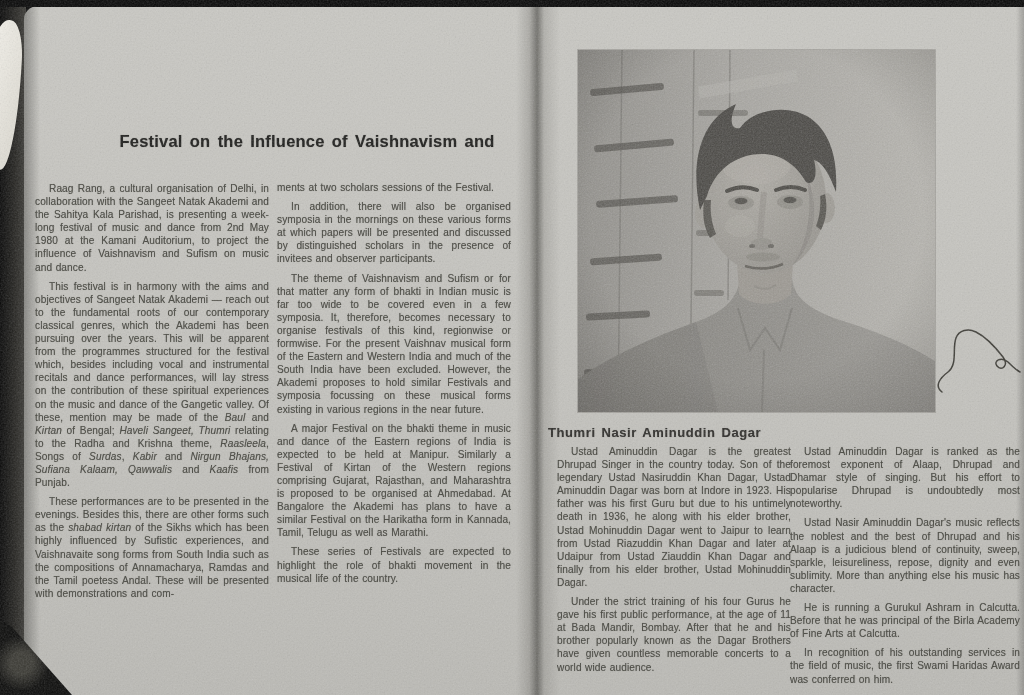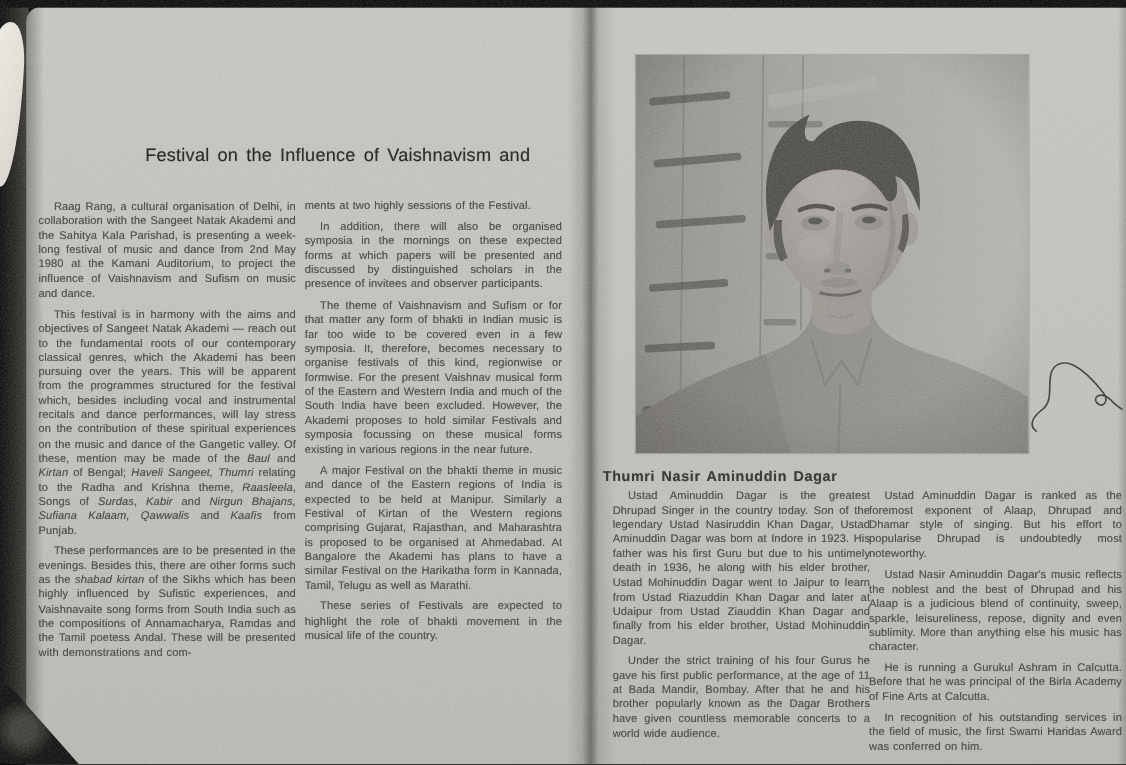--- a/index.html
+++ b/index.html
@@ -19,21 +19,21 @@
   .gutter{position:absolute;left:492px;top:0;width:44px;height:100%;
     background:linear-gradient(90deg,rgba(55,53,48,0) 0%,rgba(55,53,48,.20) 30%,rgba(32,31,27,.52) 48%,rgba(55,53,48,.16) 64%,rgba(55,53,48,0) 100%);}
   .sliver{position:absolute;left:-7px;top:20px;width:27px;height:150px;z-index:6;
     background:linear-gradient(105deg,#f2f0e9,#dbd8cf);
     border-radius:50% 50% 62% 38% / 16% 28% 78% 42%;transform:rotate(3deg);}
   .corner{position:absolute;left:0;bottom:0;width:72px;height:76px;z-index:6;
     background:radial-gradient(circle at 30% 58%,#3a3933 0 11px,#0a0a09 28px);
     clip-path:polygon(0 0,16% 10%,100% 100%,0 100%);}
 
   .title{position:absolute;left:66px;top:112px;width:434px;text-align:center;
-    font-weight:normal;font-size:16.5px;line-height:24px;color:#1c1c1a;
+    font-weight:bold;font-size:16.5px;line-height:24px;color:#1c1c1a;
     letter-spacing:.2px;word-spacing:2.5px;text-shadow:0 0 1px rgba(22,22,20,.45);}
   .title span{display:block;}
 
   .col{position:absolute;font-size:10.1px;line-height:13.1px;color:#46463f;
     text-align:justify;letter-spacing:.1px;word-spacing:.6px;
     text-shadow:0 0 .7px rgba(62,62,56,.55);}
   .col p{margin:0 0 6px;text-indent:14px;}
   .col p.cont{text-indent:0;}
   .col i{font-style:italic;}
   .c1{left:11px;top:176px;width:234px;}
@@ -69,22 +69,22 @@
     <article>
       <h1 class="title">
         <span>Festival on the Influence of Vaishnavism and</span>
       </h1>
       <div class="col c1">
         <p class="para"><span>Raag Rang, a cultural organisation of Delhi, in collaboration with the Sangeet Natak Akademi and the Sahitya Kala Parishad, is presenting a week-long festival of music and dance from 2nd May 1980 at the Kamani Auditorium, to project the influence of Vaishnavism and Sufism on music and dance.</span></p>
         <p class="para"><span>This festival is in harmony with the aims and objectives of Sangeet Natak Akademi — reach out to the fundamental roots of our contemporary classical genres, which the Akademi has been pursuing over the years. This will be apparent from the programmes structured for the festival which, besides including vocal and instrumental recitals and dance performances, will lay stress on the contribution of these spiritual experiences on the music and dance of the Gangetic valley. Of these, mention may be made of the </span><i>Baul</i><span> and </span><i>Kirtan</i><span> of Bengal; </span><i>Haveli Sangeet, Thumri</i><span> relating to the Radha and Krishna theme, </span><i>Raasleela</i><span>, Songs of </span><i>Surdas</i><span>, </span><i>Kabir</i><span> and </span><i>Nirgun Bhajans, Sufiana Kalaam, Qawwalis</i><span> and </span><i>Kaafis</i><span> from Punjab.</span></p>
         <p class="para"><span>These performances are to be presented in the evenings. Besides this, there are other forms such as the </span><i>shabad kirtan</i><span> of the Sikhs which has been highly influenced by Sufistic experiences, and Vaishnavaite song forms from South India such as the compositions of Annamacharya, Ramdas and the Tamil poetess Andal. These will be presented with demonstrations and com-</span></p>
       </div>
       <div class="col c2">
-        <p class="para cont"><span>ments at two highly sessions of the Festival.</span></p>
-        <p class="para"><span>In addition, there will also be organised symposia in the mornings on these expected forms at which papers will be presented and discussed by distinguished scholars in the presence of invitees and observer participants.</span></p>
+        <p class="para cont"><span>ments at two scholars sessions of the Festival.</span></p>
+        <p class="para"><span>In addition, there will also be organised symposia in the mornings on these various forms at which papers will be presented and discussed by distinguished scholars in the presence of invitees and observer participants.</span></p>
         <p class="para"><span>The theme of Vaishnavism and Sufism or for that matter any form of bhakti in Indian music is far too wide to be covered even in a few symposia. It, therefore, becomes necessary to organise festivals of this kind, regionwise or formwise. For the present Vaishnav musical form of the Eastern and Western India and much of the South India have been excluded. However, the Akademi proposes to hold similar Festivals and symposia focussing on these musical forms existing in various regions in the near future.</span></p>
         <p class="para"><span>A major Festival on the bhakti theme in music and dance of the Eastern regions of India is expected to be held at Manipur. Similarly a Festival of Kirtan of the Western regions comprising Gujarat, Rajasthan, and Maharashtra is proposed to be organised at Ahmedabad. At Bangalore the Akademi has plans to have a similar Festival on the Harikatha form in Kannada, Tamil, Telugu as well as Marathi.</span></p>
         <p class="para"><span>These series of Festivals are expected to highlight the role of bhakti movement in the musical life of the country.</span></p>
       </div>
     </article>
 
     <article>
       <div class="photo">
         <svg viewBox="0 0 357 362" preserveAspectRatio="none">
           <defs>

